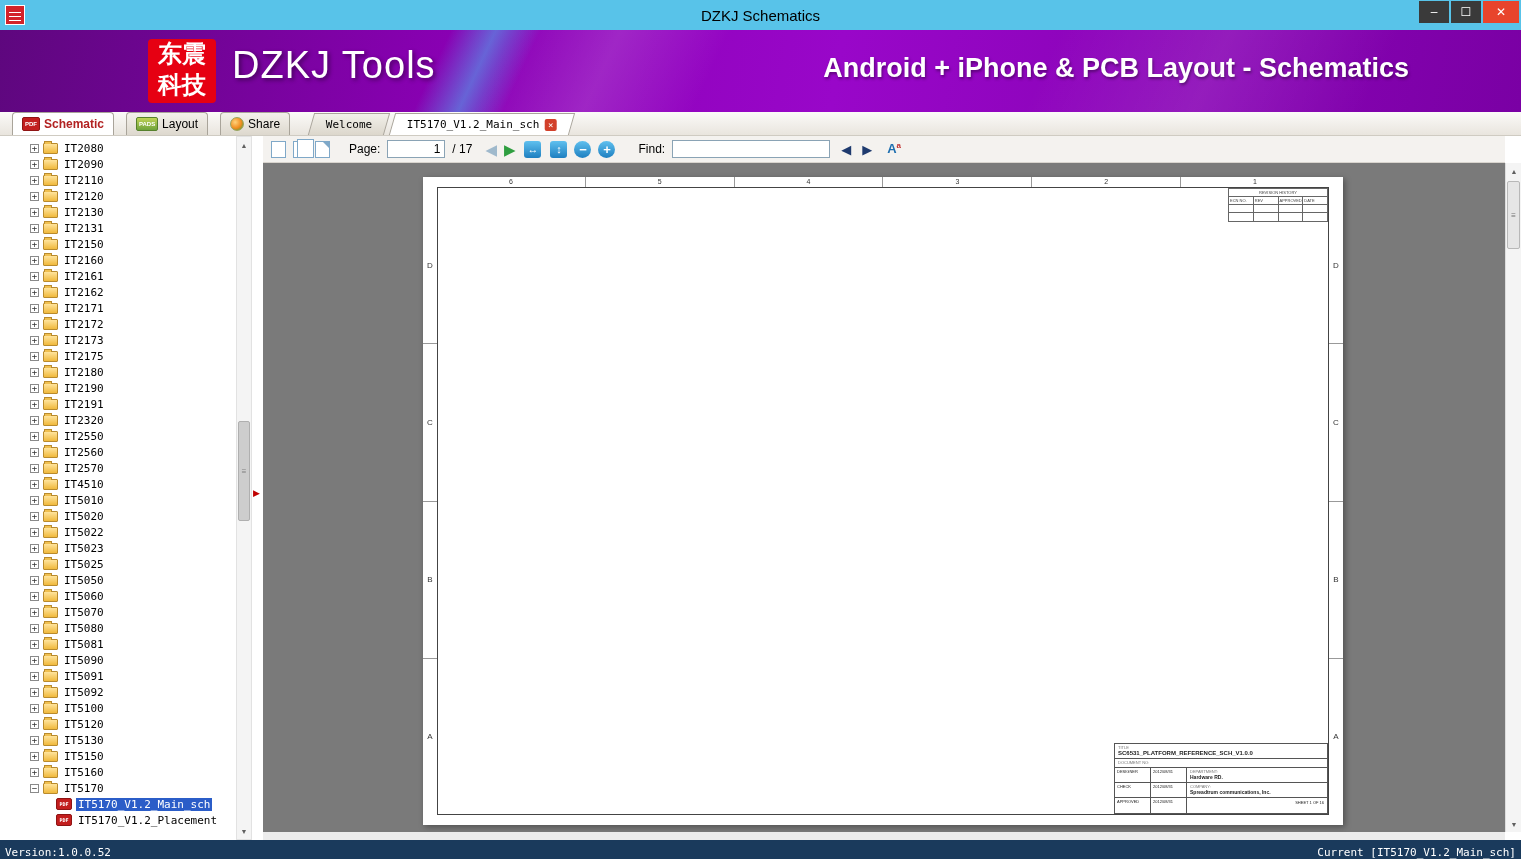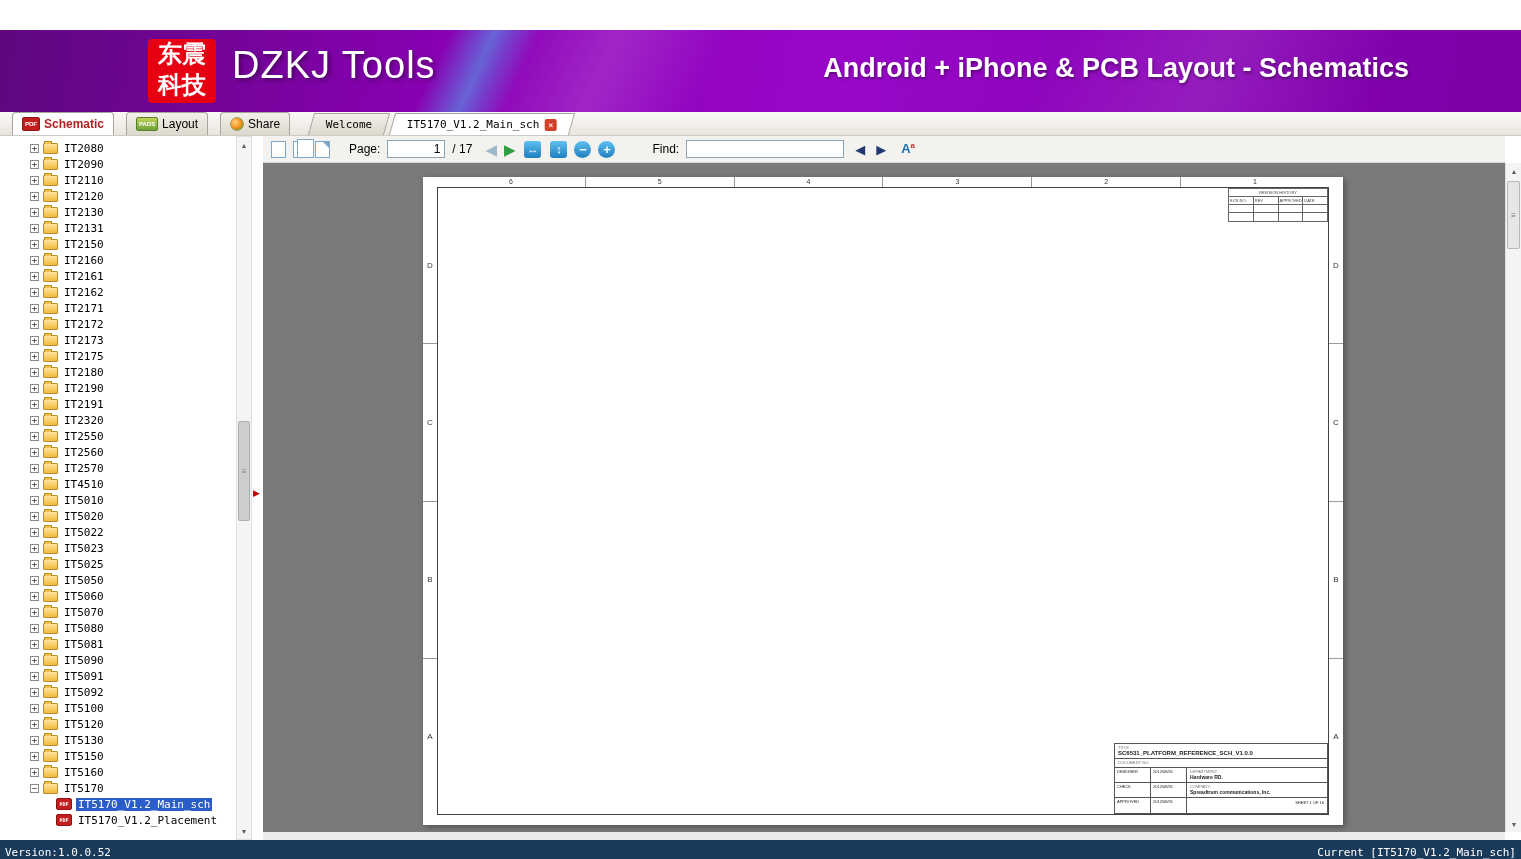--- a/index.html
+++ b/index.html
@@ -65,21 +65,21 @@
   .tb-pageicon{width:15px;height:17px;border:1px solid #7FA8C8;background:#fff;position:relative;display:inline-block;cursor:pointer;}
   .tb-pageicon.p2::after{content:"";position:absolute;left:3px;top:-3px;width:15px;height:17px;border:1px solid #7FA8C8;background:#fff;}
   .tb-pageicon.p3::before{content:"";position:absolute;right:-1px;top:-1px;border:4px solid #7FA8C8;border-left-color:transparent;border-bottom-color:transparent;}
   .tb-label.pg{margin-left:12px;}
   .page-input{width:58px;height:18px;border:1px solid #8AA3B5;font-size:12px;text-align:right;padding-right:4px;font-family:"Liberation Sans",sans-serif;}
   .nav{font-size:15px;cursor:pointer;line-height:1;}
   .nav.prev{color:#9FB9CC;margin-left:6px;}
   .nav.next{color:#2F9E40;}
   .fit-btn{width:17px;height:17px;background:linear-gradient(#5FC0EF,#1E7FC0);color:#fff;border-radius:3px;font-size:11px;display:inline-flex;align-items:center;justify-content:center;cursor:pointer;margin-left:2px;}
   .zoom-btn{width:17px;height:17px;background:linear-gradient(#5FC0EF,#1E7FC0);color:#fff;border-radius:50%;font-size:13px;font-weight:bold;display:inline-flex;align-items:center;justify-content:center;cursor:pointer;}
-  .tb-label.find{margin-left:30px;}
+  .tb-label.find{margin-left:16px;}
   .find-input{width:158px;height:18px;border:1px solid #8AA3B5;font-size:12px;padding:0 4px;font-family:"Liberation Sans",sans-serif;}
   .find-nav{color:#1E3A6E;font-size:13px;cursor:pointer;margin-left:4px;}
   .font-btn{color:#1E6FB0;font-weight:bold;font-size:13px;cursor:pointer;margin-left:8px;}
   .font-btn sup{color:#C03030;font-size:8px;}
 
   .docarea{position:absolute;left:0;top:27px;width:100%;height:669px;background:#7A7A7A;overflow:hidden;}
   .h-scrollbar{position:absolute;left:0;top:696px;width:100%;height:8px;background:#ECECEC;}
 
   
   .page{position:absolute;left:160px;top:14px;width:920px;height:648px;background:#fff;box-shadow:2px 2px 6px rgba(0,0,0,.35);}
@@ -123,20 +123,29 @@
   .ms-thumb{position:absolute;left:1px;top:18px;width:13px;height:68px;background:#E6E6E6;border:1px solid #B8B8B8;border-radius:2px;display:flex;align-items:center;justify-content:center;font-size:8px;color:#707070;cursor:pointer;}
 
   
   .statusbar{position:absolute;left:0;top:840px;width:100%;height:19px;background:#1A3A5C;color:#fff;display:flex;align-items:center;justify-content:space-between;padding:12px 5px;font-family:"DejaVu Sans Mono",monospace;font-size:11px;}
 </style>
 </head>
 <body>
 
 <div class="window">
 
+  <div class="titlebar">
+    <div class="app-icon"></div>
+    <div class="win-title">DZKJ Schematics</div>
+    <div class="win-buttons">
+      <div class="win-btn min">–</div>
+      <div class="win-btn max">☐</div>
+      <div class="win-btn close">✕</div>
+    </div>
+  </div>
 
   <div class="banner">
     <div class="streak s1"></div>
     <div class="streak s2"></div>
     <div class="streak s3"></div>
     <div class="logo">
       <div>东震</div>
       <div>科技</div>
     </div>
     <div class="appname">DZKJ Tools</div>

